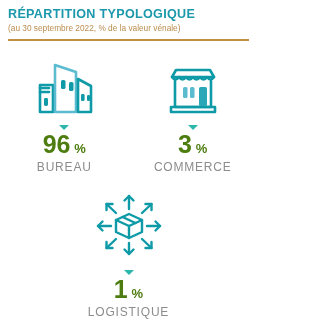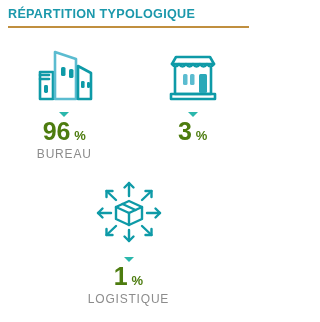--- a/index.html
+++ b/index.html
@@ -120,20 +120,21 @@
     line-height: 10px;
   }
 </style>
 </head>
 <body>
 
 <div class="panel">
 
   <div class="header">
     <div class="title">RÉPARTITION TYPOLOGIQUE</div>
+    <div class="subtitle">(au 30 septembre 2022, % de la valeur vénale)</div>
   </div>
   <div class="rule"></div>
 
   <div class="row row-top">
 
     <div class="cell">
       <div class="icon-box">
         <svg width="62" height="60" viewBox="0 0 62 60">
           <g fill="none" stroke="#0e9aa7" stroke-width="2.6" stroke-linejoin="round" stroke-linecap="round">
 
@@ -180,20 +181,21 @@
             <rect x="26" y="22" width="4.5" height="11" rx="1.5"></rect>
           </g>
           <rect x="35" y="22" width="8" height="19" rx="1.5" fill="#2aa8b8"></rect>
         </svg>
       </div>
       <div class="caret"></div>
       <div class="value-line">
         <span class="value-num">3</span>
         <span class="value-pct">%</span>
       </div>
+      <div class="stat-label">COMMERCE</div>
     </div>
   </div>
 
   <div class="cell-full">
     <div class="icon-box-lg">
       <svg width="72" height="66" viewBox="0 0 72 66">
         <g fill="none" stroke="#0e9aa7" stroke-width="2.4" stroke-linejoin="round" stroke-linecap="round">
 
           <path d="M36 22 L49 28 L49 40 L36 46 L23 40 L23 28 Z"></path>
           <path d="M23 28 L36 34 L49 28"></path>

